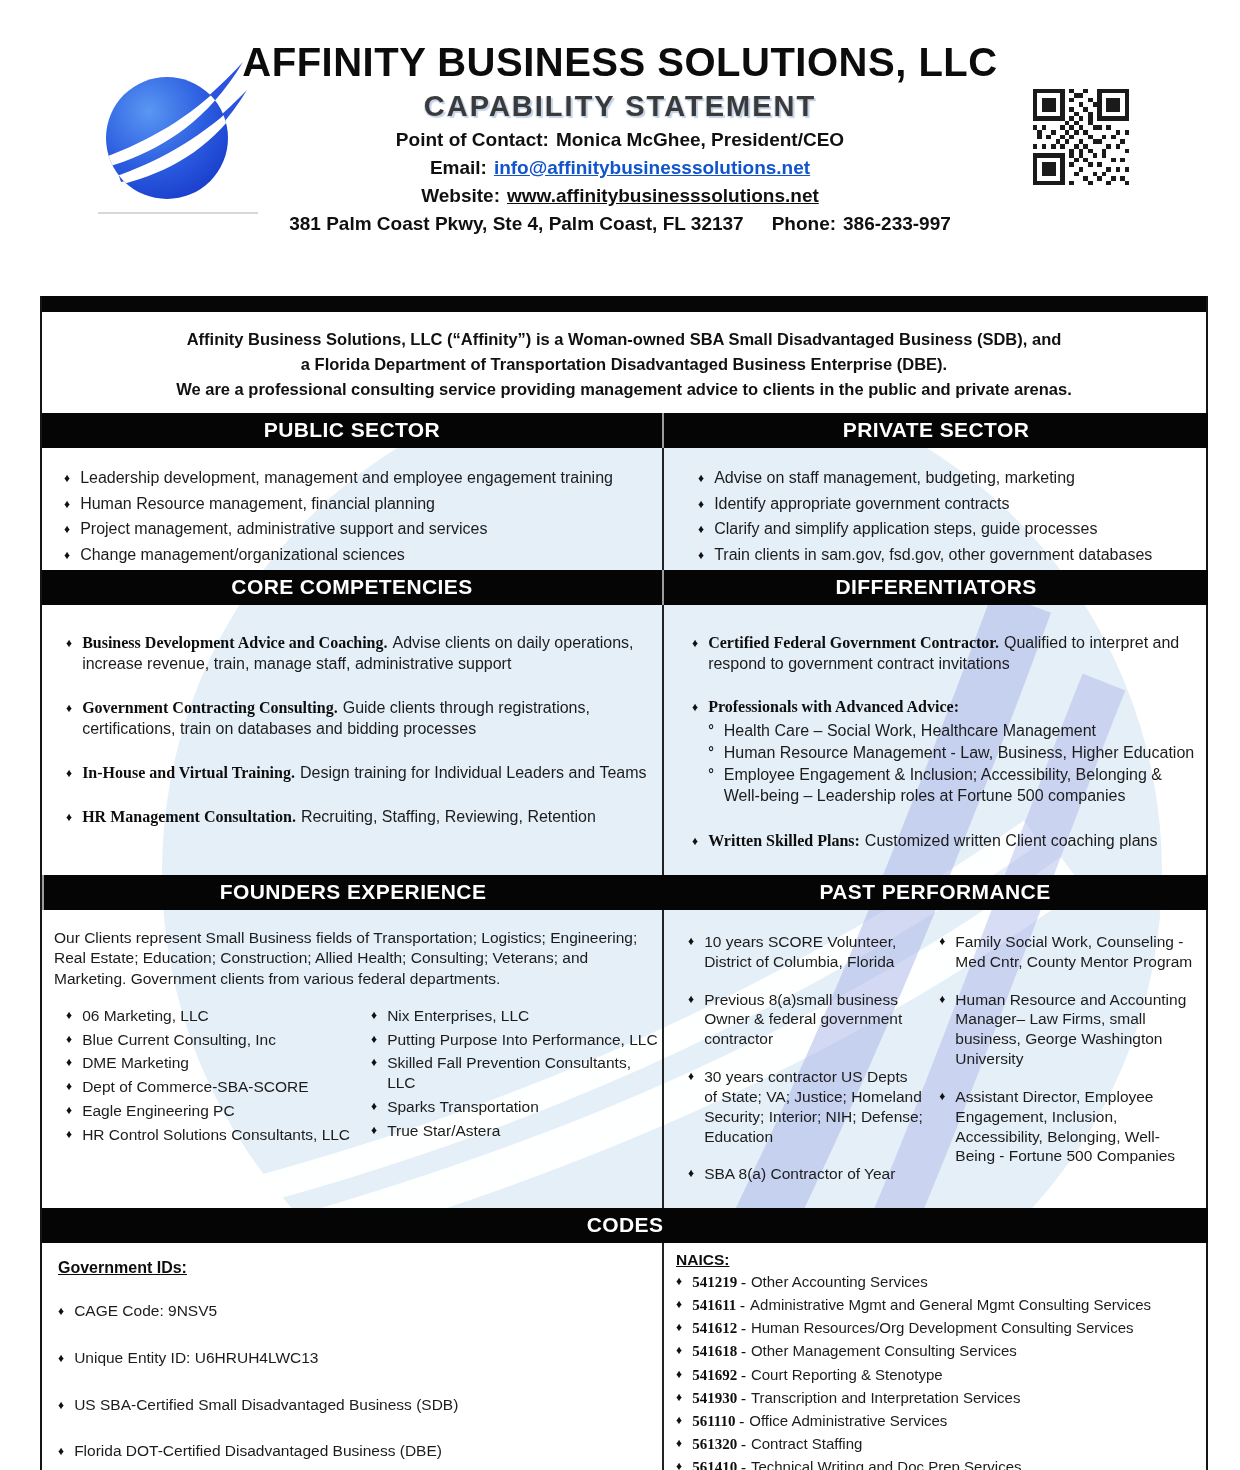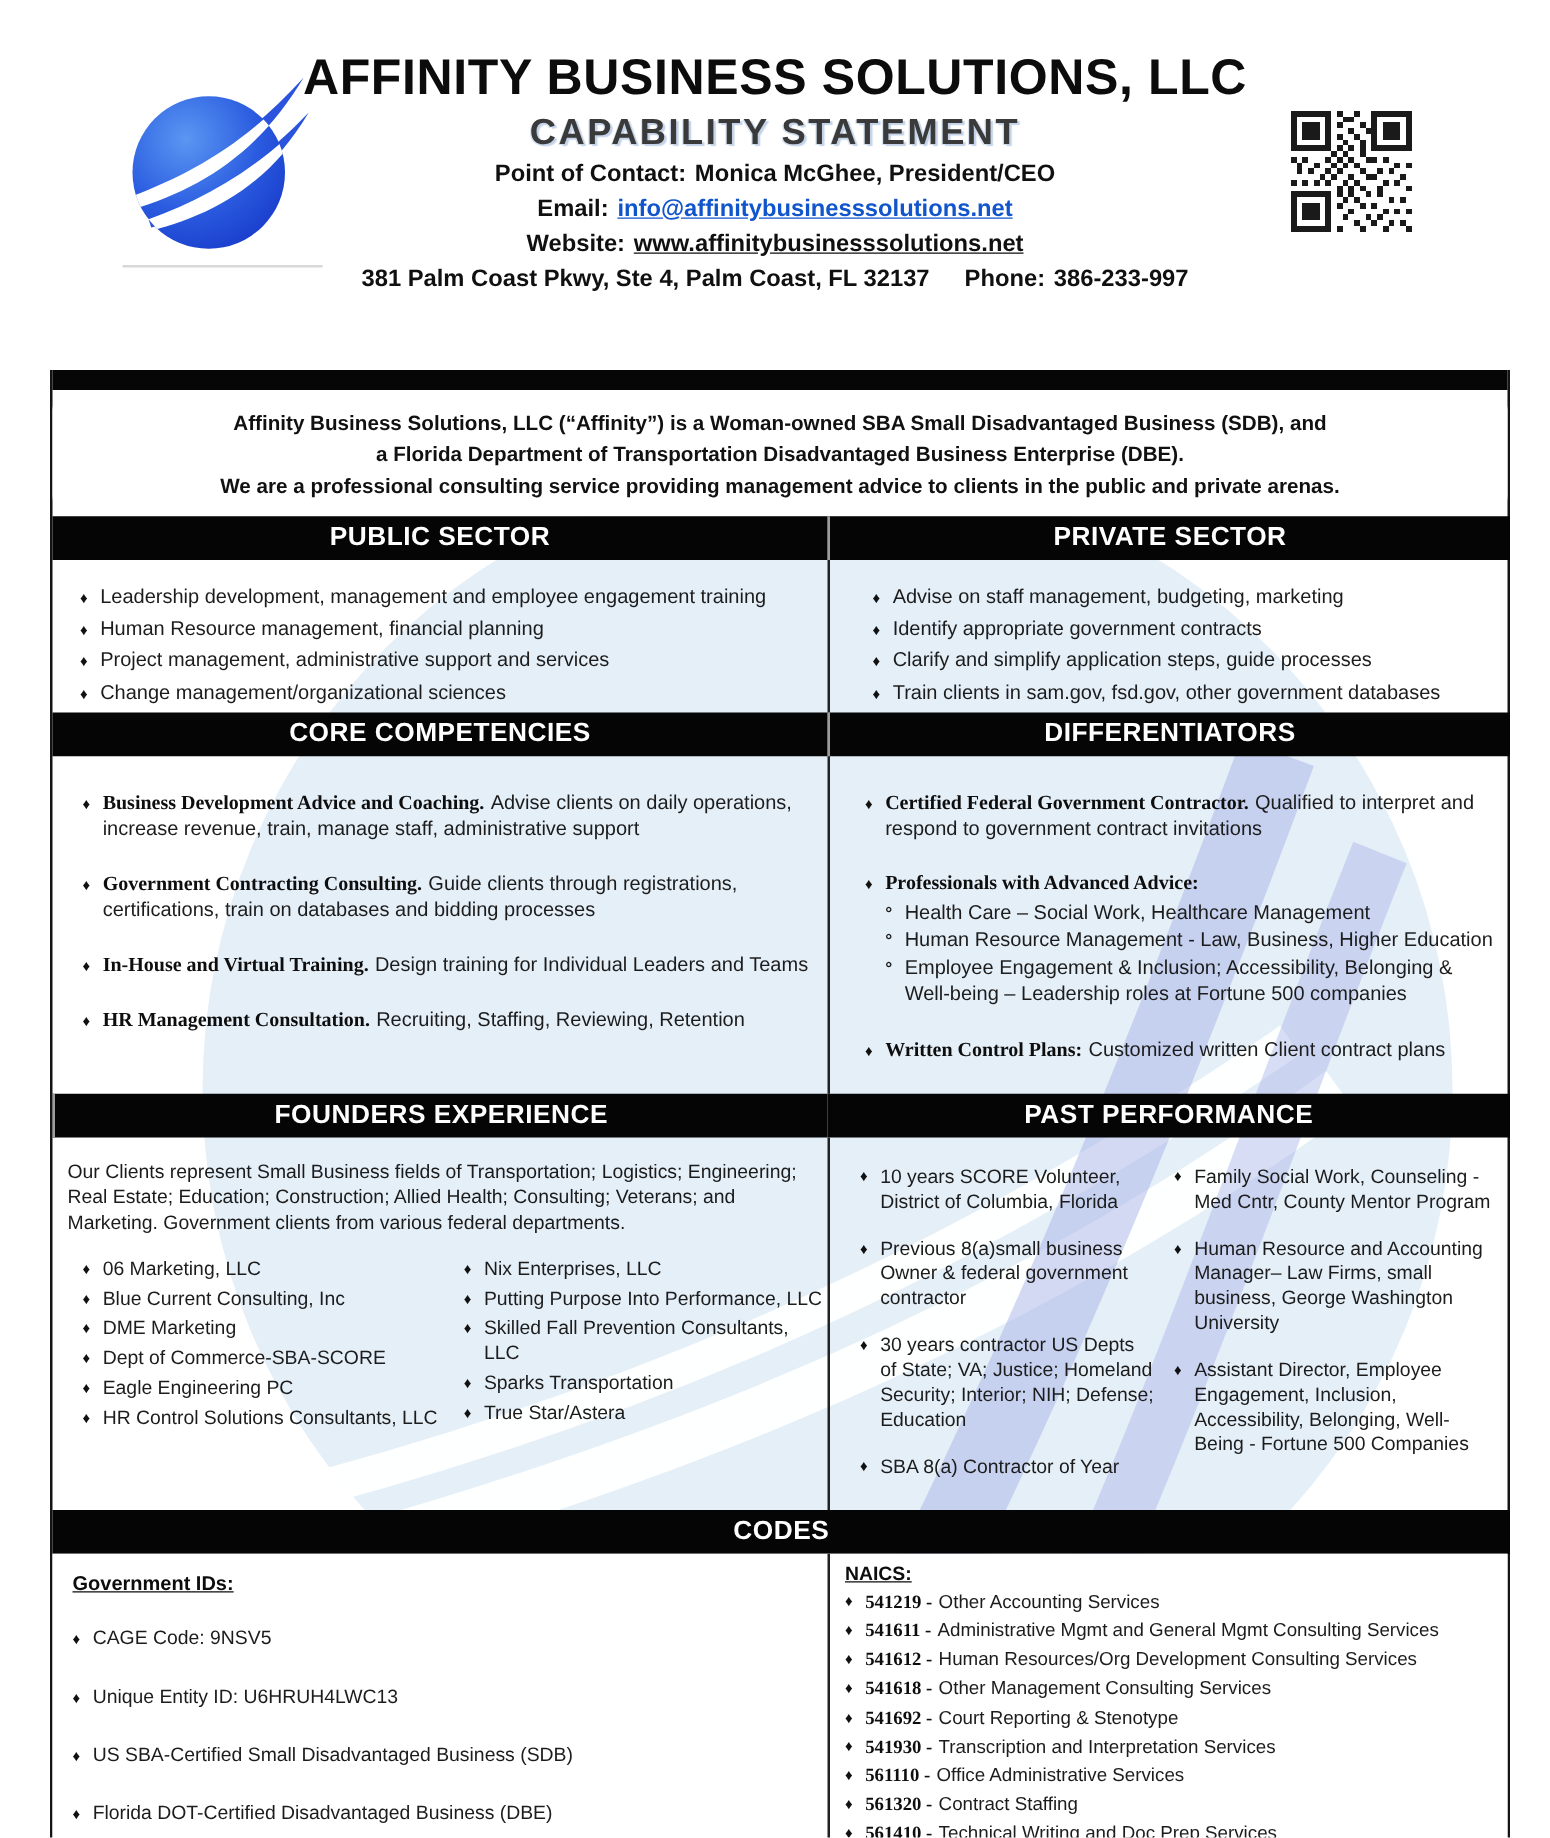--- a/index.html
+++ b/index.html
@@ -23,21 +23,21 @@
   a.web-link { color:#101010; text-decoration:underline; }
   .phone-part { margin-left:28px; }
 
   
   .main-box { position:relative; margin-left:40px; width:1168px; border:2px solid #141414; border-top:none; background:#fff; }
   .watermark { position:absolute; left:0; top:16px; width:1164px; height:1140px; z-index:0; pointer-events:none; }
 
   .topbar { position:relative; z-index:1; height:16px; background:#060606; }
 
   .intro { position:relative; z-index:1; background:#fff; padding:15px 60px 12px; text-align:center;
-           font-size:16.5px; font-weight:700; line-height:1.5; color:#111;border-radius:16px; }
+           font-size:16.5px; font-weight:700; line-height:1.5; color:#111; }
 
   .bar-row { position:relative; z-index:1; display:grid; grid-template-columns:620px 546px; }
   .bar { background:#050505; color:#fff; font-weight:700; font-size:21px; text-align:center;
          padding:5px 0 6px; letter-spacing:.4px; }
   .bar.right { border-left:2px solid #9c9c9c; }
   .bar.full { grid-column:1 / -1; }
 
   .row { position:relative; z-index:1; display:grid; grid-template-columns:620px 546px; }
   .cell { min-height:100%; }
   .cell.right { border-left:2px solid #222; }
@@ -273,21 +273,21 @@
                   </li>
                   <li>
                     <span class="sub-blt">°</span>
                     <span class="txt">Employee Engagement &amp; Inclusion; Accessibility, Belonging &amp; Well-being – Leadership roles at Fortune 500 companies</span>
                   </li>
                 </ul>
             </div>
           </li>
           <li>
             <span class="blt">♦</span>
-            <span class="txt"><b>Written Control Plans:</b><span>Customized written Client contract plans</span></span>
+            <span class="txt"><b>Written Skilled Plans:</b><span>Customized written Client coaching plans</span></span>
           </li>
         </ul>
       </div>
     </div>
 
     <div class="bar-row">
       <div class="bar right">FOUNDERS EXPERIENCE</div>
       <div class="bar">PAST PERFORMANCE</div>
     </div>
 

